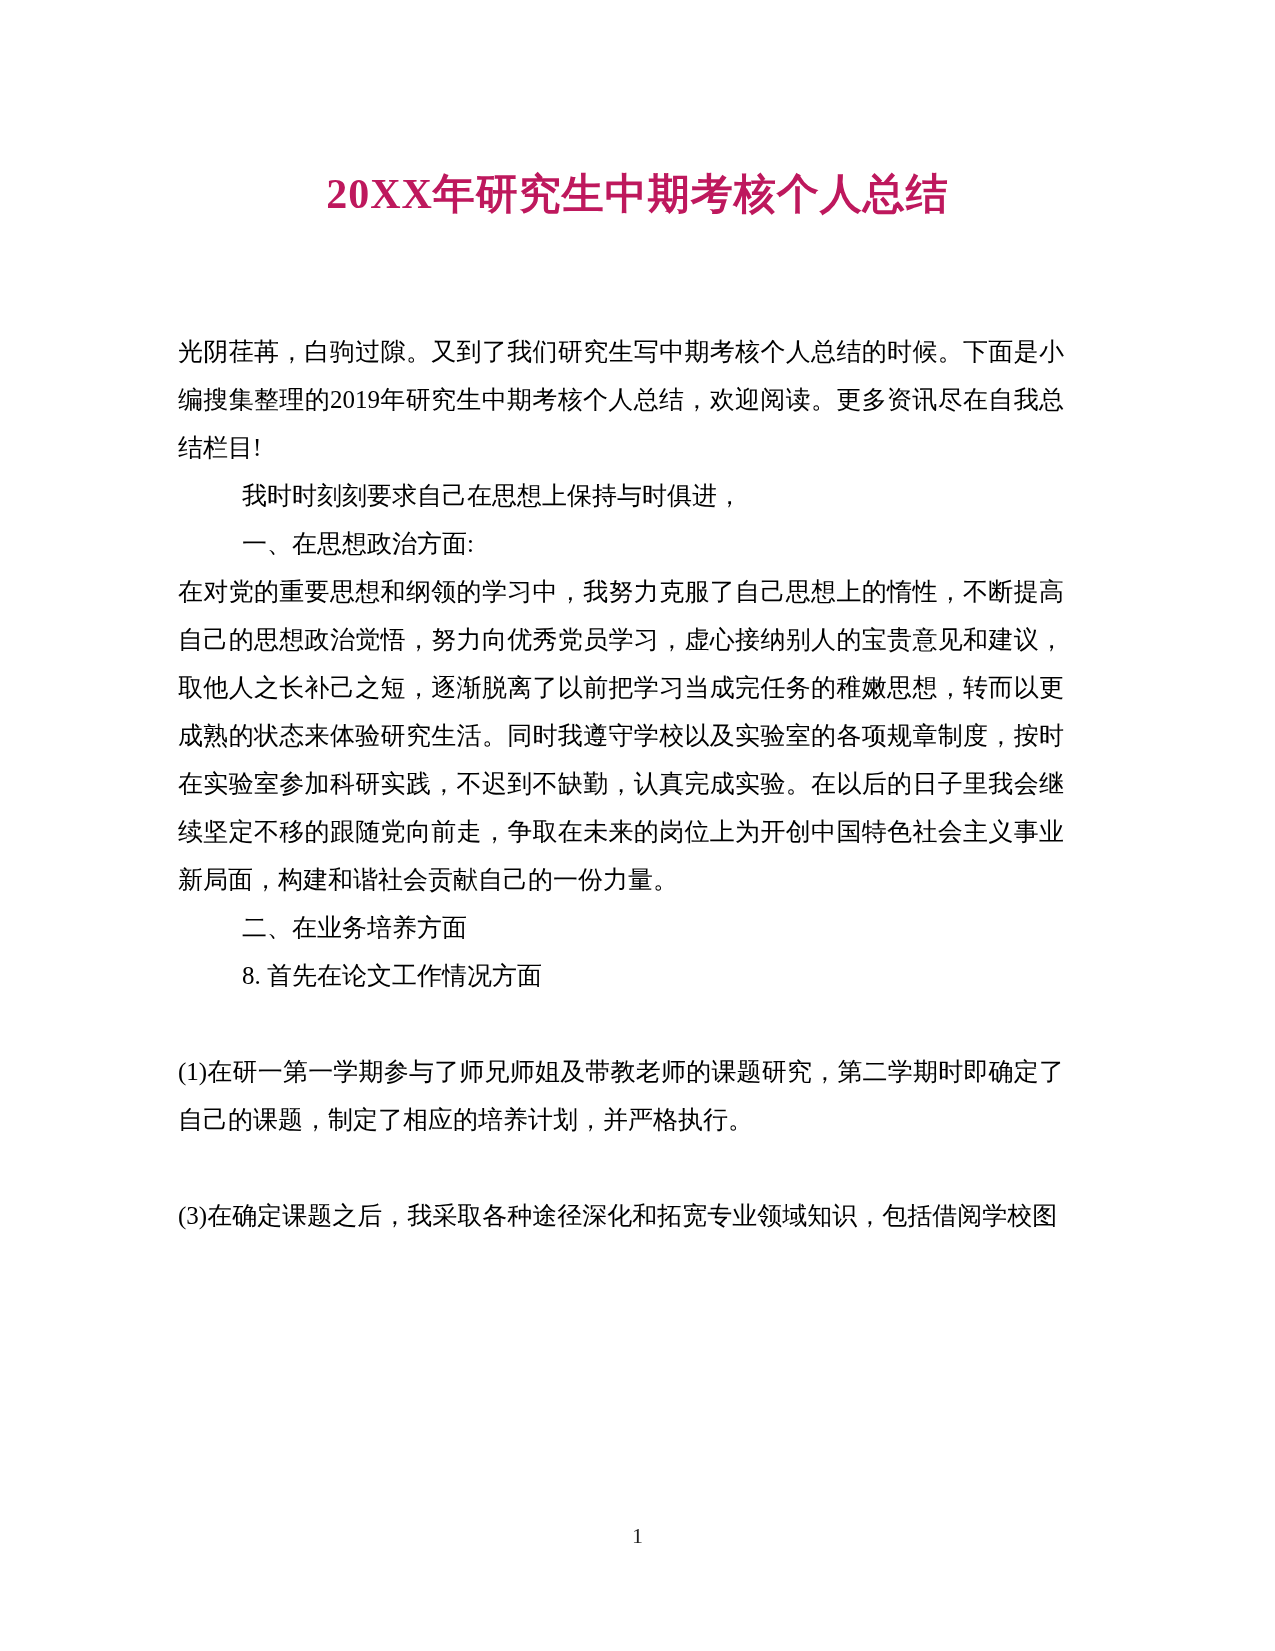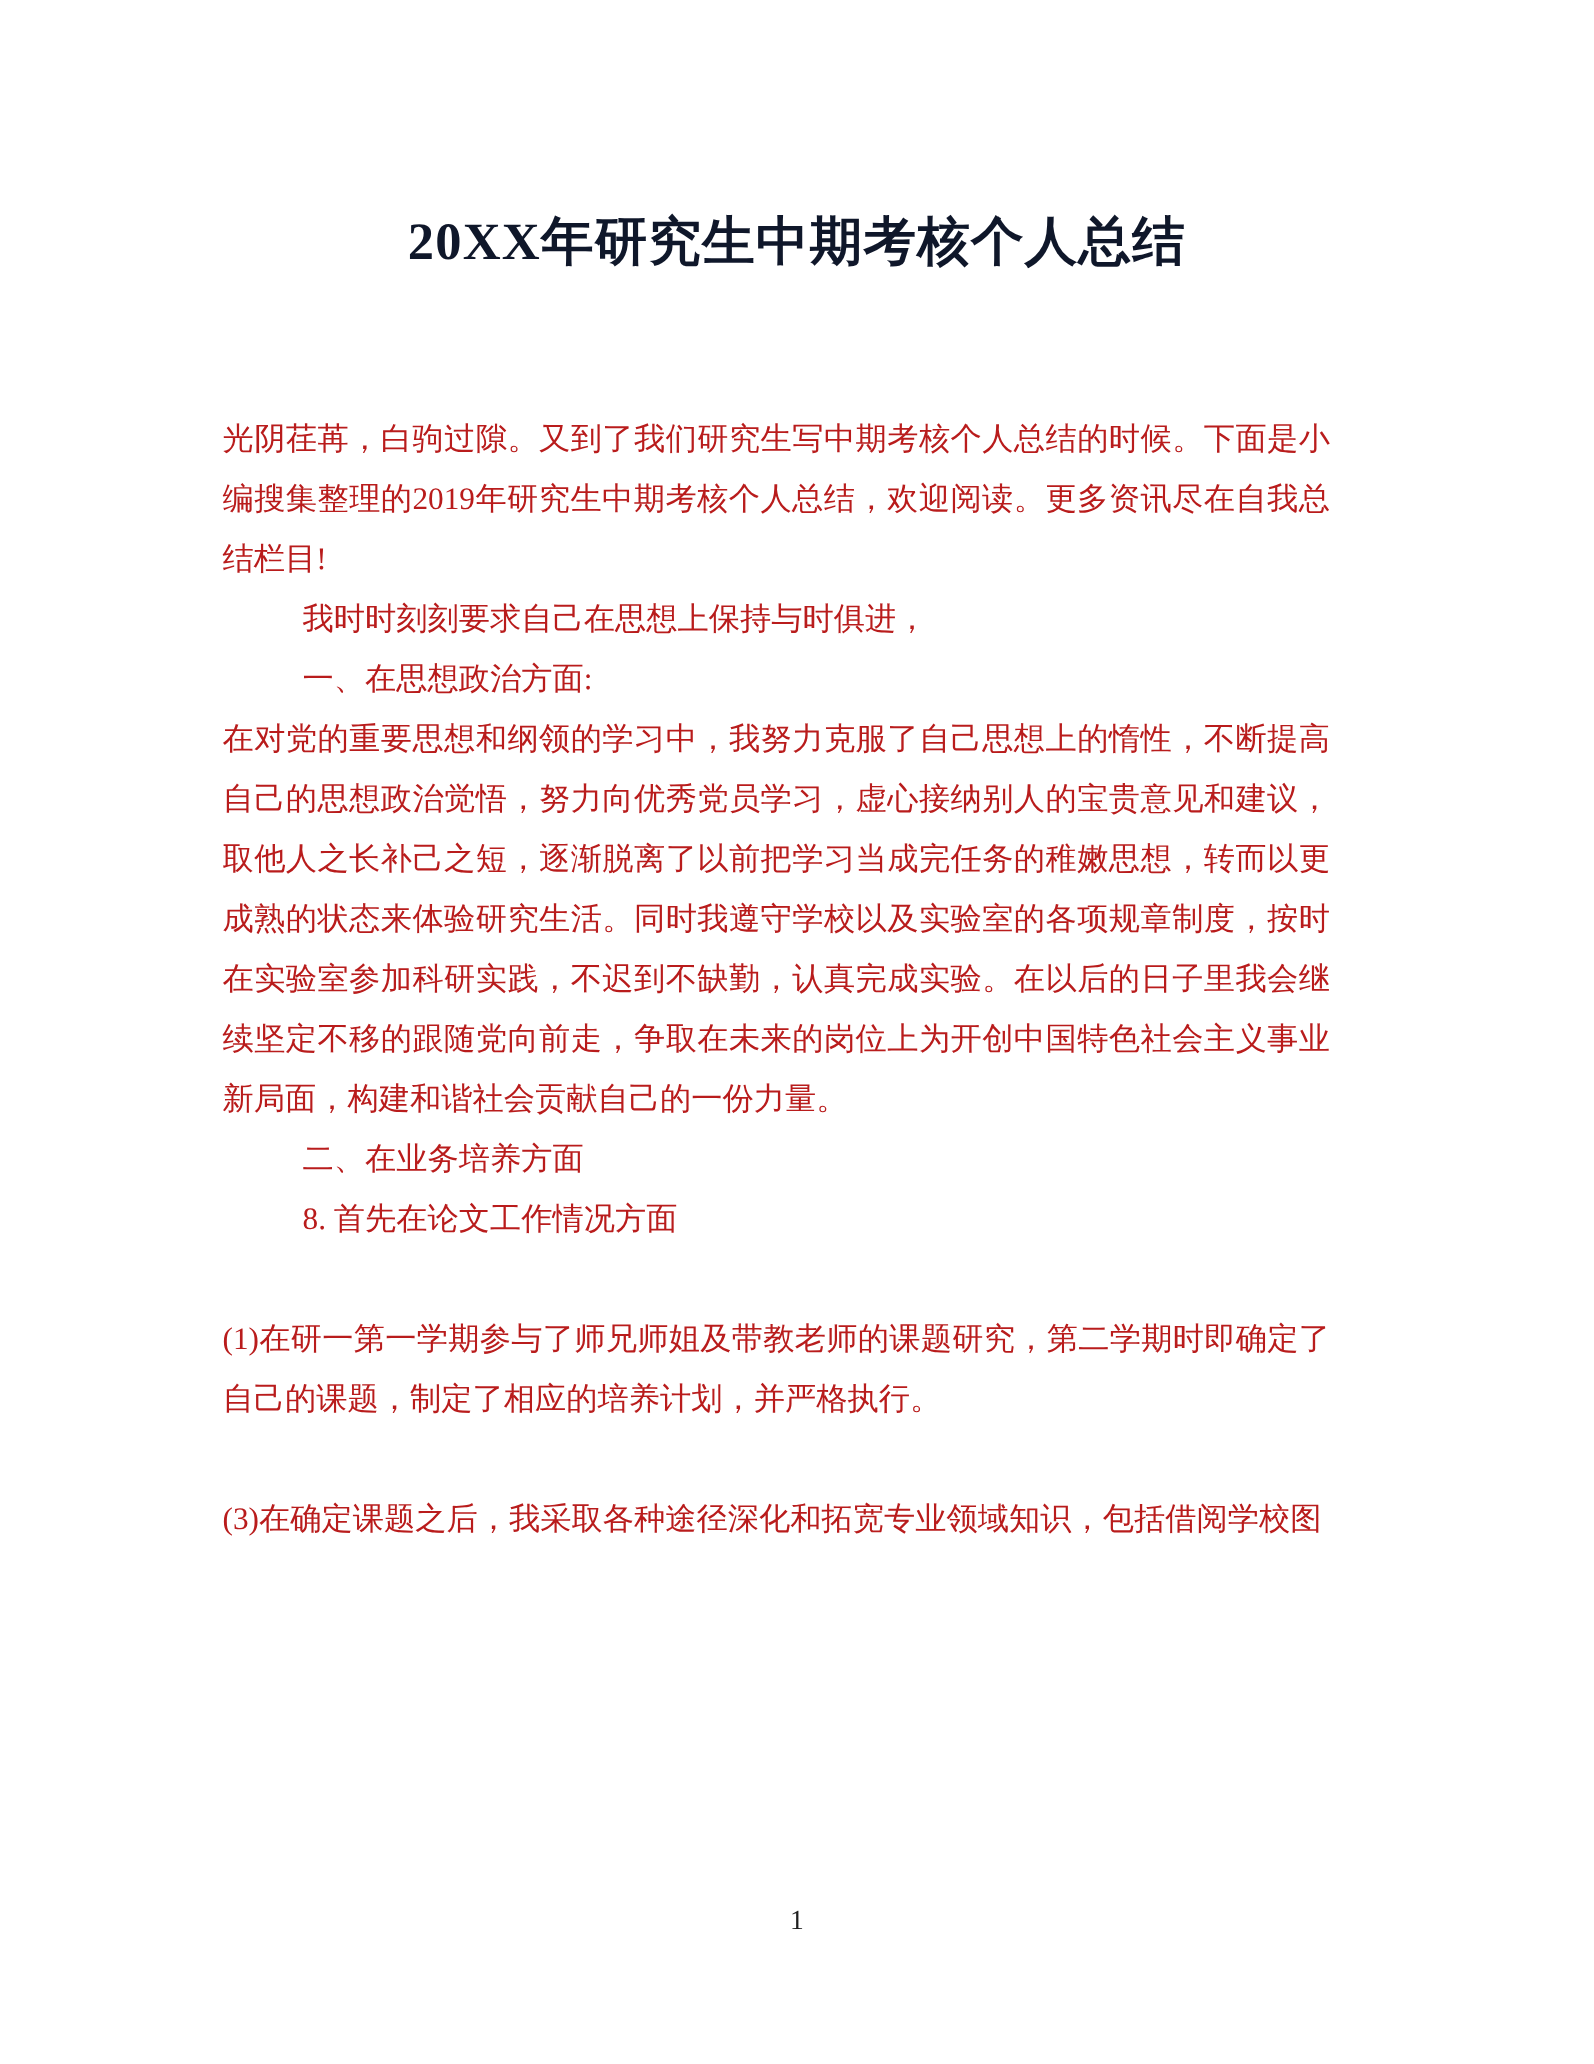--- a/index.html
+++ b/index.html
@@ -51,23 +51,23 @@
     text-align: center;
     font-size: 22px;
     line-height: 28px;
     color: #1f1f1f;
   }
 </style>
 </head>
 <body>
 
 <div class="page">
-  <h1 class="doc-title" style="color: #0f172a;">20XX年研究生中期考核个人总结</h1>
+  <h1 class="doc-title" style="color: #be185d;">20XX年研究生中期考核个人总结</h1>
 
-  <div class="content" id="paragraph-container" style="color: #b91c1c;">
+  <div class="content" id="paragraph-container" style="color: #000000;">
       <p>光阴荏苒，白驹过隙。又到了我们研究生写中期考核个人总结的时候。下面是小编搜集整理的2019年研究生中期考核个人总结，欢迎阅读。更多资讯尽在自我总结栏目!</p>
       <p class="indent">我时时刻刻要求自己在思想上保持与时俱进，</p>
       <p class="indent">一、在思想政治方面:</p>
       <p>在对党的重要思想和纲领的学习中，我努力克服了自己思想上的惰性，不断提高自己的思想政治觉悟，努力向优秀党员学习，虚心接纳别人的宝贵意见和建议，取他人之长补己之短，逐渐脱离了以前把学习当成完任务的稚嫩思想，转而以更成熟的状态来体验研究生活。同时我遵守学校以及实验室的各项规章制度，按时在实验室参加科研实践，不迟到不缺勤，认真完成实验。在以后的日子里我会继续坚定不移的跟随党向前走，争取在未来的岗位上为开创中国特色社会主义事业新局面，构建和谐社会贡献自己的一份力量。</p>
       <p class="indent">二、在业务培养方面</p>
       <p class="indent">8. 首先在论文工作情况方面</p>
       <p class="spaced">(1)在研一第一学期参与了师兄师姐及带教老师的课题研究，第二学期时即确定了自己的课题，制定了相应的培养计划，并严格执行。</p>
       <p class="spaced">(3)在确定课题之后，我采取各种途径深化和拓宽专业领域知识，包括借阅学校图</p>
     </div>
 

